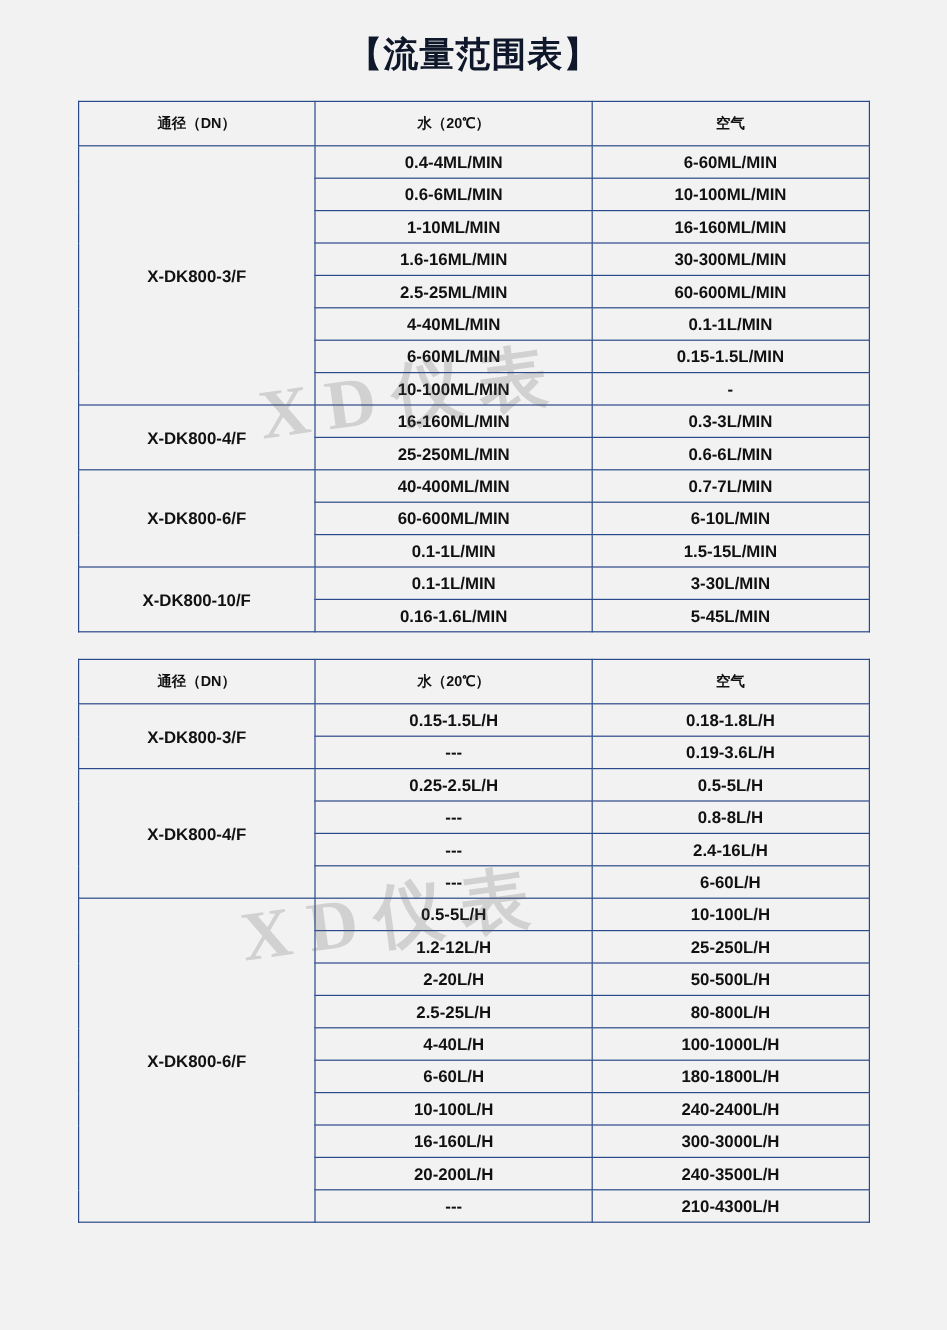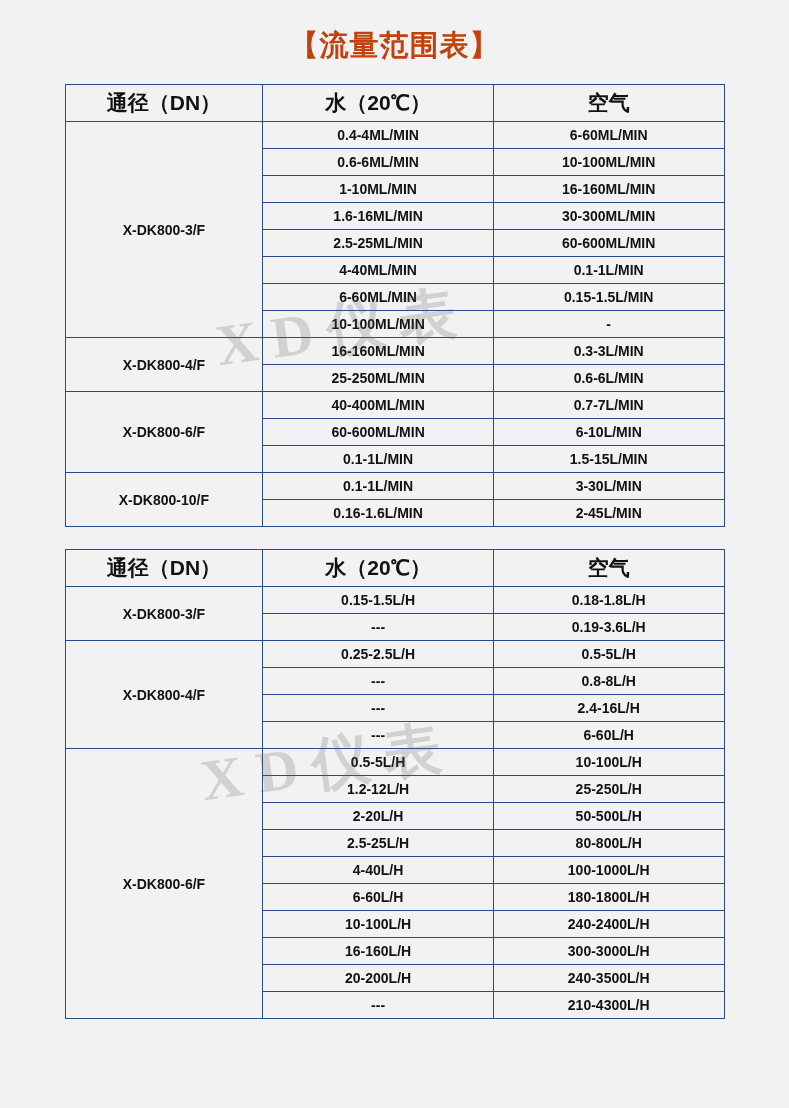--- a/index.html
+++ b/index.html
@@ -21,21 +21,21 @@
     height: 1108px;
     box-sizing: border-box;
   }
   .title {
     text-align: center;
     font-size: 29px;
     font-weight: bold;
     letter-spacing: 1px;
     padding-top: 26px;
     padding-bottom: 18px;
-    color: #c2410c;
+    color: #0f172a;
   }
 
   .table-wrap {
     width: 660px;
     margin: 0 auto;
   }
   table.flow {
     border-collapse: collapse;
     width: 100%;
     table-layout: fixed;
@@ -48,21 +48,21 @@
     font-weight: bold;
     color: #111;
     padding: 0;
     height: 26px;
     line-height: 26px;
     white-space: nowrap;
   }
   table.flow thead td {
     height: 36px;
     line-height: 36px;
-    font-size: 21px;
+    font-size: 12px;
   }
   .col-dn { width: 30%; }
   .col-water { width: 35%; }
   .col-air { width: 35%; }
 
   .spacer {
     height: 22px;
   }
 
   .note {
@@ -172,21 +172,21 @@
             <td class="col-water">0.1-1L/MIN</td>
             <td class="col-air">1.5-15L/MIN</td>
           </tr>
           <tr>
             <td class="col-dn" rowspan="2">X-DK800-10/F</td>
             <td class="col-water">0.1-1L/MIN</td>
             <td class="col-air">3-30L/MIN</td>
           </tr>
           <tr>
             <td class="col-water">0.16-1.6L/MIN</td>
-            <td class="col-air">2-45L/MIN</td>
+            <td class="col-air">5-45L/MIN</td>
           </tr>
         </tbody>
     </table>
   </div>
 
   <div class="spacer"></div>
 
   <div class="table-wrap">
     <table class="flow">
       <thead>

